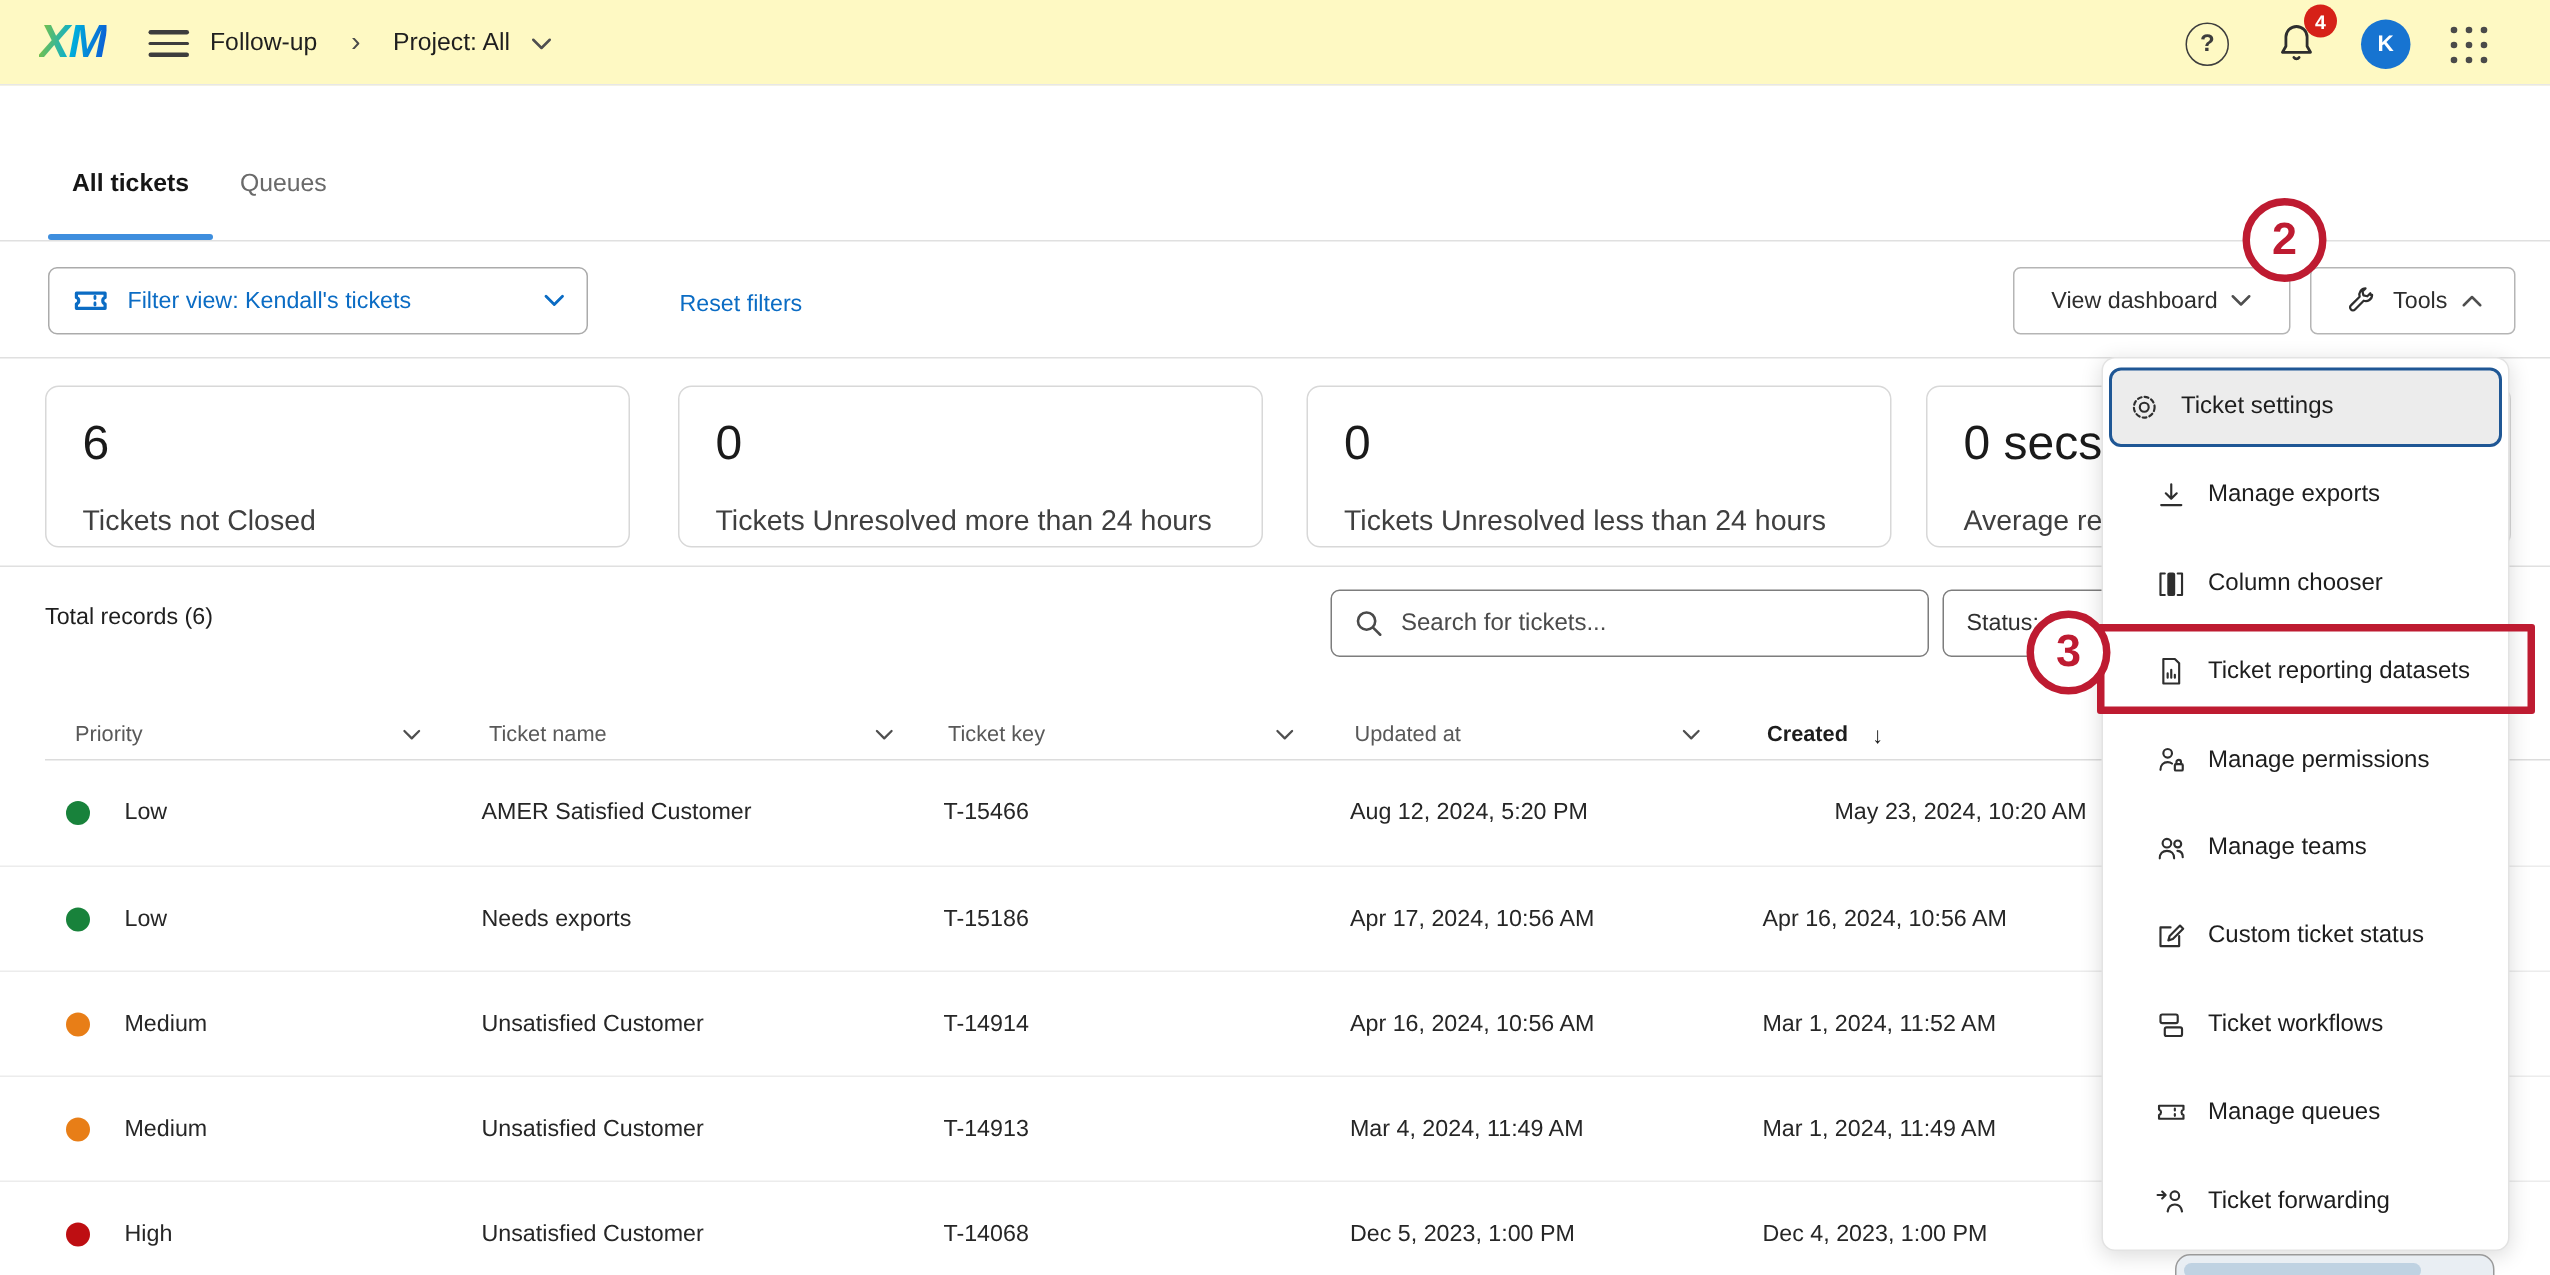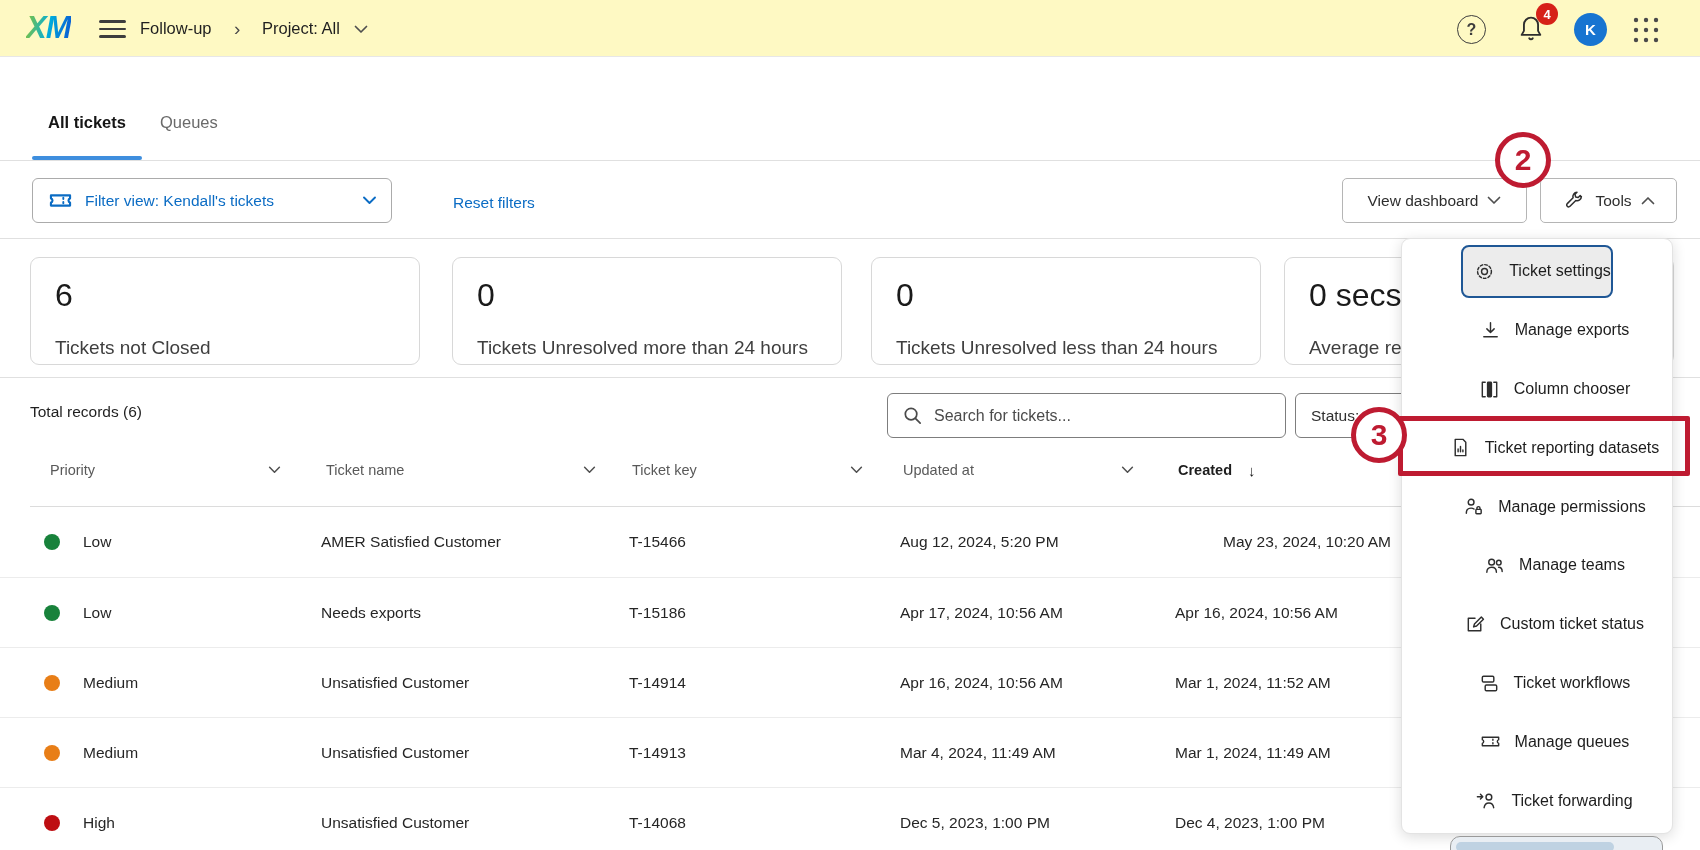--- a/index.html
+++ b/index.html
@@ -55,36 +55,36 @@
   
   .total-records { position:absolute; left:30px; top:403px; font-size:15.5px; color:#1f1f1f; }
   .searchbox { position:absolute; left:887px; top:393px; width:399px; height:45px; border:1px solid #7d7d7d; border-radius:6px;
     background:#fff; display:flex; align-items:center; gap:10px; padding:0 13px; }
   .searchbox input { border:none; outline:none; flex:1; font-size:16px; color:#444; font-family:inherit; background:transparent; }
   .searchbox input::placeholder { color:#4b4b4b; opacity:1; }
   .statusbox { position:absolute; left:1295px; top:393px; width:200px; height:45px; border:1px solid #7d7d7d; border-radius:6px;
     background:#fff; display:flex; align-items:center; padding:0 15px; font-size:15.5px; color:#2f2f2f; white-space:nowrap; overflow:hidden; cursor:pointer; }
 
   
-  .thead { position:absolute; left:0; top:454px; width:1700px; height:44px; }
+  .thead { position:absolute; left:0; top:474px; width:1700px; height:44px; }
   .th { position:absolute; top:8px; font-size:14.5px; color:#595959; cursor:pointer; white-space:nowrap; }
   .th.sorted { font-weight:bold; color:#1d1d1d; }
   .th-chev { position:absolute; top:12px; cursor:pointer; }
   .header-border { position:absolute; left:30px; top:506px; width:1670px; height:1px; background:#dcdcdc; }
   .trow { position:absolute; left:0; width:1700px; height:70px; }
   .trow + .trow { border-top:1px solid #ececec; }
   .cell { position:absolute; top:50%; transform:translateY(-50%); font-size:15.5px; color:#262626; white-space:nowrap; }
   .dot { position:absolute; left:44px; top:50%; transform:translateY(-50%); width:16px; height:16px; border-radius:50%; }
   .dot-low { background:#18823b; }
   .dot-medium { background:#e87e17; }
   .dot-high { background:#be0e12; }
 
   
   .menu { position:absolute; left:1401px; top:238px; width:272px; height:596px; background:#fff; border:1px solid #e3e3e3;
-    border-radius:9px; box-shadow:0 3px 14px rgba(0,0,0,0.14); z-index:20; display:flex; flex-direction:column; padding:3px 0;align-items:center; }
+    border-radius:9px; box-shadow:0 3px 14px rgba(0,0,0,0.14); z-index:20; display:flex; flex-direction:column; padding:3px 0; }
   .menu-item { height:59px; display:flex; align-items:center; gap:13px; padding-left:14px; font-size:16px; color:#1d1d1d; cursor:pointer;margin-left:20px; }
   .menu-item.highlighted { height:53px; margin:3px 4px; padding-left:10px; background:#ececec; border:2px solid #1f5795; border-radius:8px; }
   .icon-svg { fill:none; stroke:#2e2e2e; stroke-width:1.5; stroke-linecap:round; stroke-linejoin:round; }
   .icon-blue { fill:none; stroke:#0b6cc4; stroke-width:1.9; stroke-linecap:round; stroke-linejoin:round; }
   .chev-dark { fill:none; stroke:#4f4f4f; stroke-width:1.7; stroke-linecap:round; stroke-linejoin:round; }
 
   
   .red-box { position:absolute; left:1398px; top:416px; width:292px; height:60px; border:5px solid #be1b31; border-radius:2px; z-index:25; pointer-events:none; }
   .step-circle { position:absolute; width:56px; height:56px; border:5px solid #be1b31; border-radius:50%; background:#fff;
     color:#be1b31; font-size:30px; font-weight:bold; display:flex; align-items:center; justify-content:center; z-index:30; }

